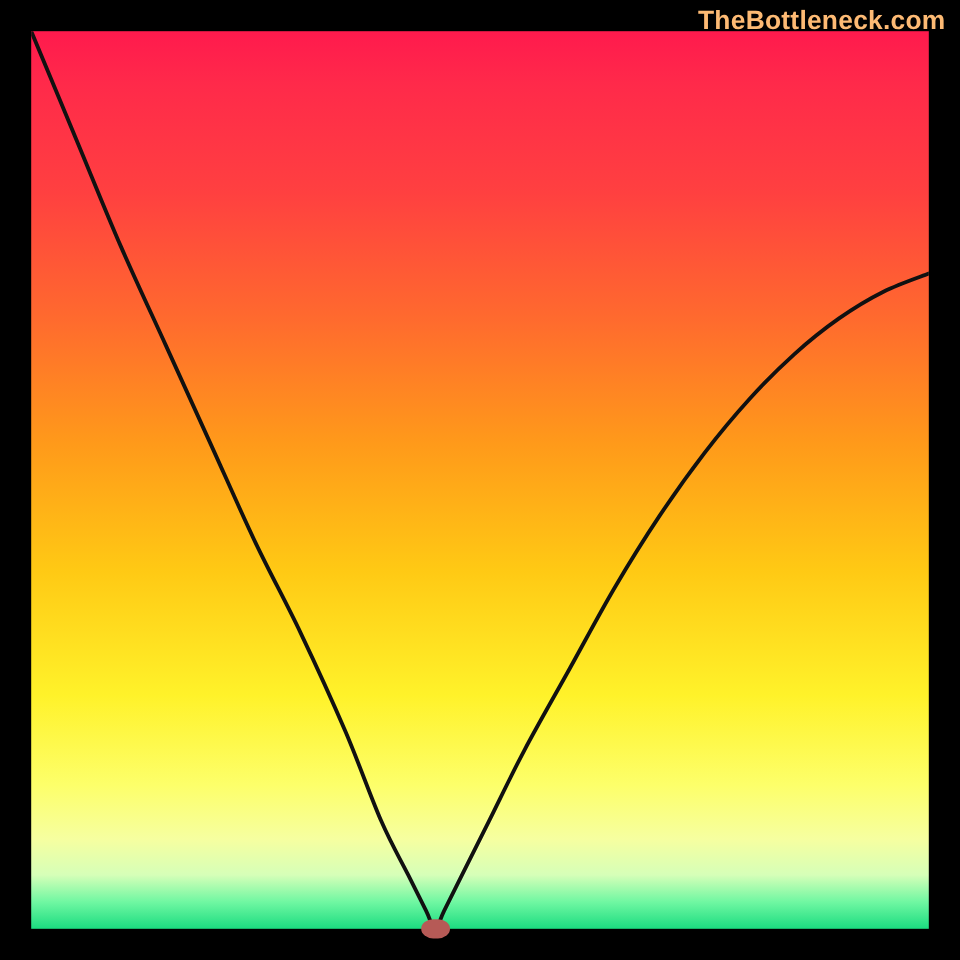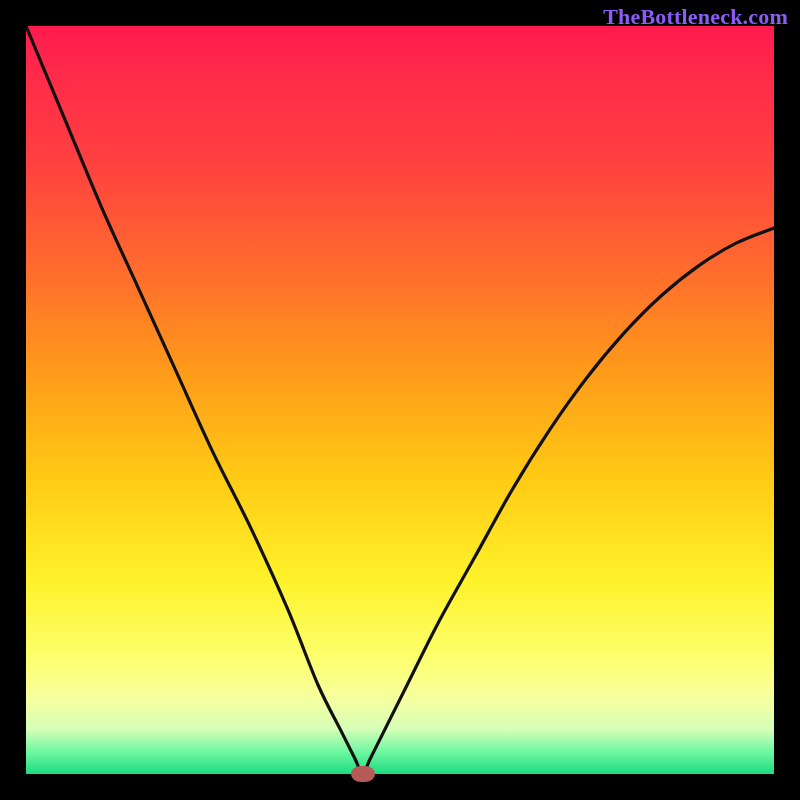--- a/index.html
+++ b/index.html
@@ -35,24 +35,24 @@
       #fdff6a 84%,
       #f6ffa0 90%,
       #d6ffb8 94%,
       #70f7a2 97%,
       #1bdc80 100%);
   }
   .watermark {
     position: absolute;
     top: 4px;
     right: 12px;
-    font-family: Liberation Serif, serif;
+    font-family: Liberation Sans, sans-serif;
     font-size: 22px;
     font-weight: 600;
-    color: #8b5cf6;
+    color: #fdba74;
     letter-spacing: 0.2px;
   }
   svg.curve {
     position: absolute;
     left: 0;
     top: 0;
     width: 748px;
     height: 748px;
   }
   .marker {

